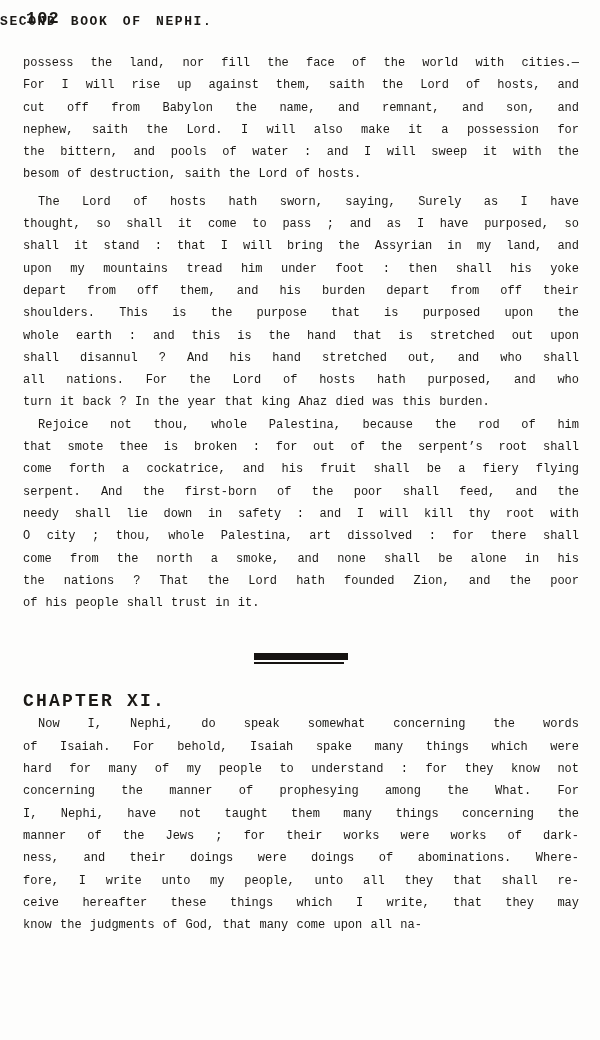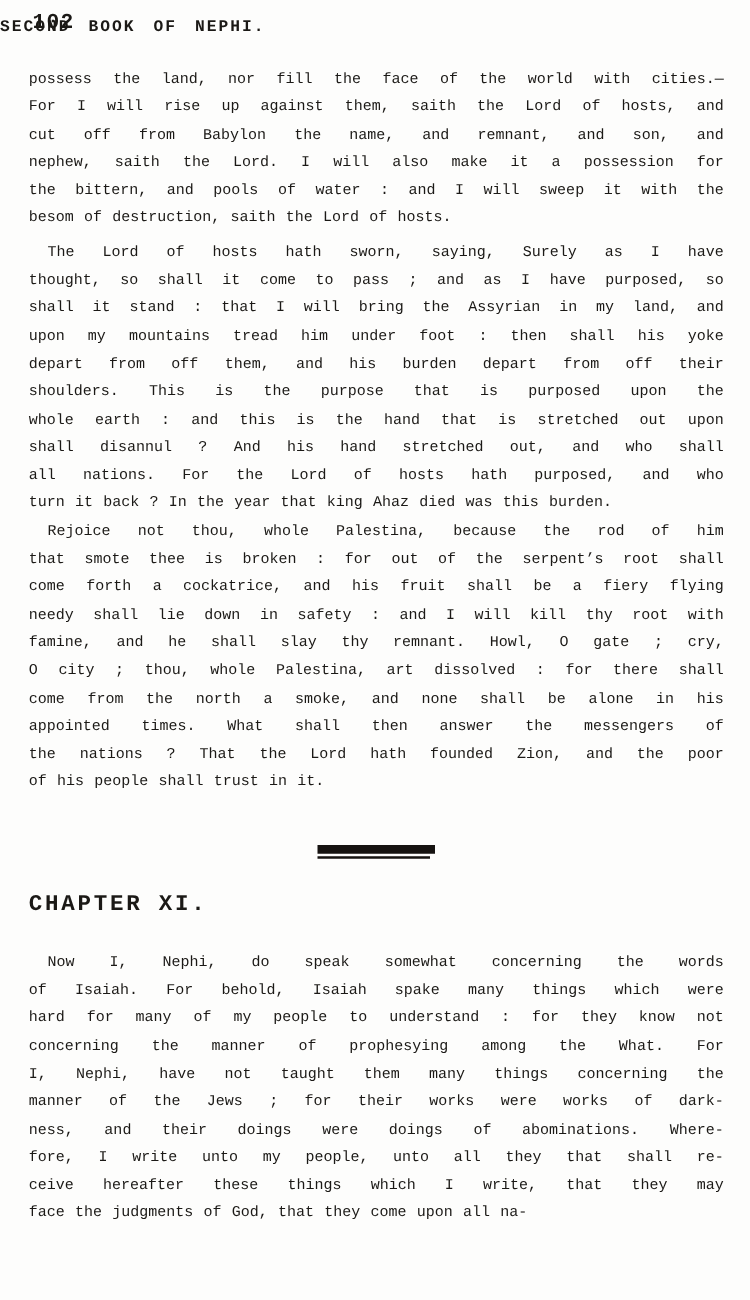--- a/index.html
+++ b/index.html
@@ -65,21 +65,21 @@
   .divider .rule { height: 2px; background: #161311; margin-top: 2px; width: 96%; }
   
   .chapter-heading {
     margin: 25px 0 0 0;
     text-align: left;
     font-size: 18px;
     font-weight: bold;
     letter-spacing: 2.2px;
     line-height: 24px;
   }
-  .chapter-para { margin-top: 23px; }
+  .chapter-para { }
 </style>
 </head>
 <body>
 
 <div class="page">
 
   <div class="pagenum">102</div>
 
   <div class="running-header">SECOND BOOK OF NEPHI.</div>
 
@@ -104,25 +104,24 @@
         <div class="line">whole earth : and this is the hand that is stretched out upon</div>
         <div class="line">shall disannul ? And his hand stretched out, and who shall</div>
         <div class="line">all nations. For the Lord of hosts hath purposed, and who</div>
         <div class="line last-line">turn it back ? In the year that king Ahaz died was this burden.</div>
       </div>
 
     <div class="para indent">
         <div class="line">Rejoice not thou, whole Palestina, because the rod of him</div>
         <div class="line">that smote thee is broken : for out of the serpent’s root shall</div>
         <div class="line">come forth a cockatrice, and his fruit shall be a fiery flying</div>
+        <div class="line">serpent. And the first-born of the poor shall feed, and the</div>
         <div class="line">needy shall lie down in safety : and I will kill thy root with</div>
-        <div class="line">famine, and he shall slay thy remnant. Howl, O gate ; cry,</div>
         <div class="line">O city ; thou, whole Palestina, art dissolved : for there shall</div>
         <div class="line">come from the north a smoke, and none shall be alone in his</div>
-        <div class="line">appointed times. What shall then answer the messengers of</div>
         <div class="line">the nations ? That the Lord hath founded Zion, and the poor</div>
         <div class="line last-line">of his people shall trust in it.</div>
       </div>
 
     <div class="divider">
       <div class="bar"></div>
       <div class="rule"></div>
     </div>
 
     <h2 class="chapter-heading">CHAPTER XI.</h2>
@@ -130,17 +129,17 @@
     <div class="para indent chapter-para">
         <div class="line">Now I, Nephi, do speak somewhat concerning the words</div>
         <div class="line">of Isaiah. For behold, Isaiah spake many things which were</div>
         <div class="line">hard for many of my people to understand : for they know not</div>
         <div class="line">concerning the manner of prophesying among the What. For</div>
         <div class="line">I, Nephi, have not taught them many things concerning the</div>
         <div class="line">manner of the Jews ; for their works were works of dark-</div>
         <div class="line">ness, and their doings were doings of abominations. Where-</div>
         <div class="line">fore, I write unto my people, unto all they that shall re-</div>
         <div class="line">ceive hereafter these things which I write, that they may</div>
-        <div class="line last-line">face the judgments of God, that they come upon all na-</div>
+        <div class="line last-line">know the judgments of God, that many come upon all na-</div>
       </div>
 
   </div>
 </div>
 
 </body></html>

